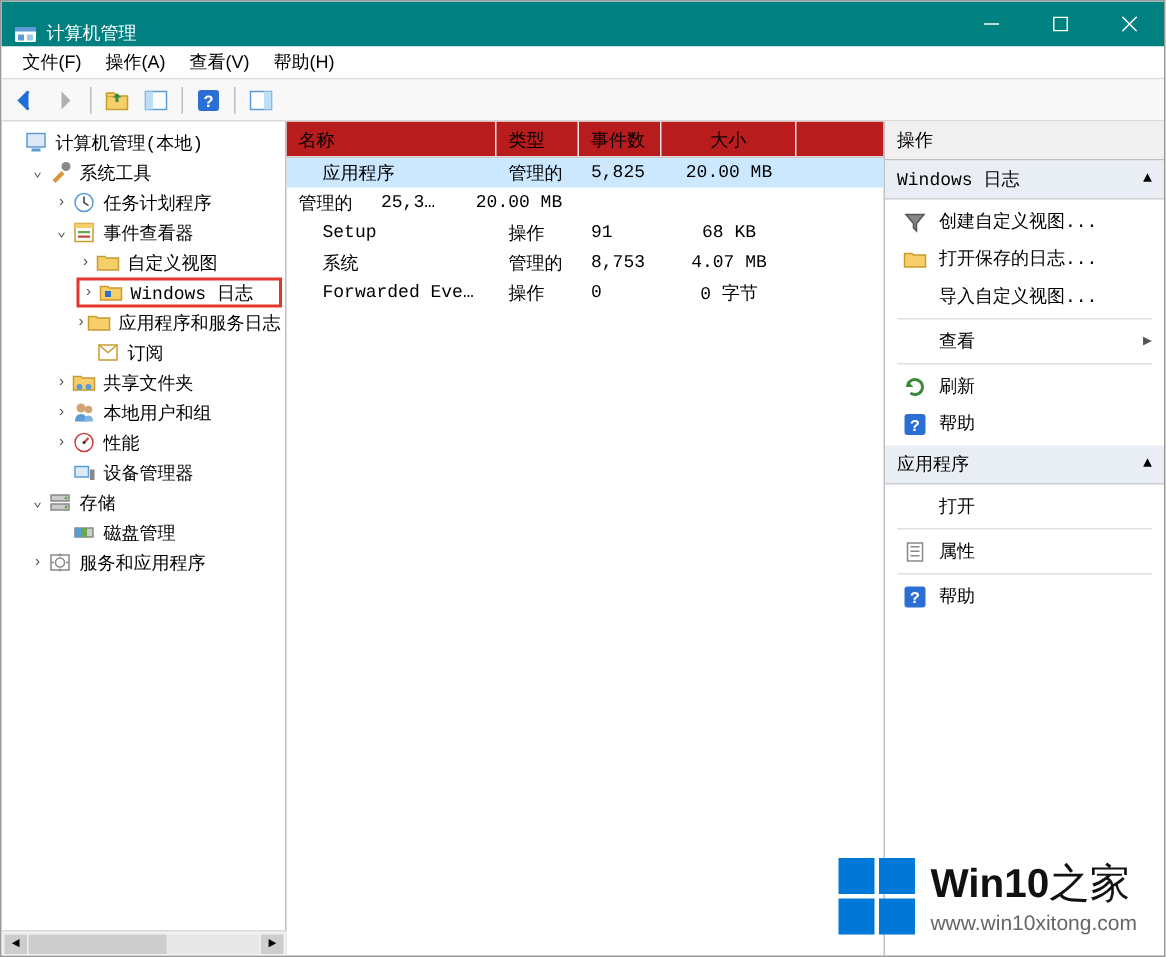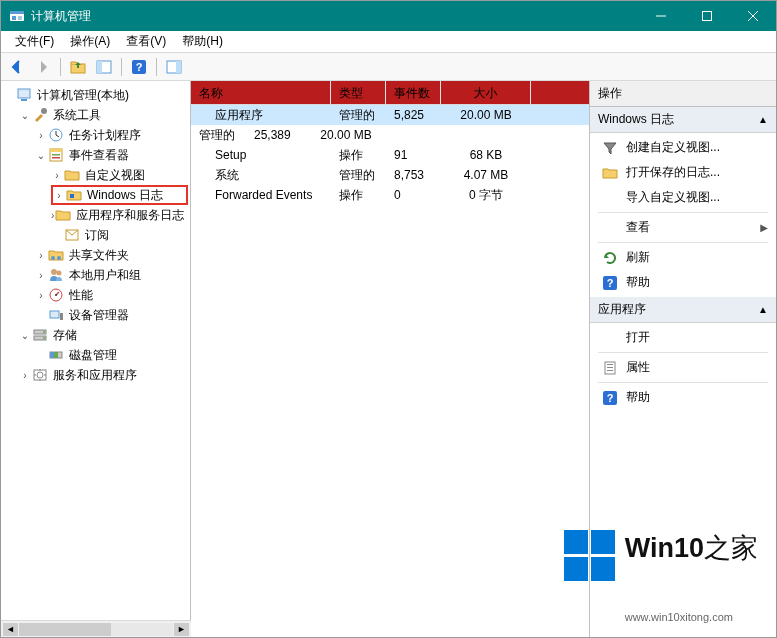--- a/index.html
+++ b/index.html
@@ -1,35 +1,35 @@
 <!DOCTYPE html>
 <html><head>
 <meta charset="utf-8">
 <style>
 * { box-sizing: border-box; margin: 0; padding: 0; }
 body { font-family: "Microsoft YaHei", "Segoe UI", sans-serif; font-size: 12px; background: #fff; color: #000; width: 777px; height: 638px; overflow: hidden; border: 1px solid #999; position: relative; }
 
 
-.titlebar { background: #008080; height: 30px; display: flex; align-items: center; padding-left: 8px; color: #fff; }
+.titlebar { background: #008080; height: 30px; display: flex; align-items: flex-end; padding-left: 8px; color: #fff; }
 .titlebar-icon { width: 16px; height: 16px; margin-right: 6px; }
 .titlebar-title { flex: 1; font-size: 12px; }
 .win-controls { display: flex; height: 100%; }
 .win-btn { width: 46px; display: flex; align-items: center; justify-content: center; color: #fff; }
 
 
 .menubar { height: 22px; display: flex; align-items: center; padding-left: 6px; background: #fff; border-bottom: 1px solid #d9d9d9; }
 .menuitem { padding: 2px 8px; }
 
 
 .toolbar { height: 28px; display: flex; align-items: center; padding: 2px 4px; background: #f8f8f8; border-bottom: 1px solid #d9d9d9; gap: 2px; }
 .toolbtn { width: 24px; height: 22px; display: flex; align-items: center; justify-content: center; border: 1px solid transparent; }
 .toolsep { width: 1px; height: 18px; background: #c0c0c0; margin: 0 3px; }
 
 
-.content { display: flex; height: calc(100% - 30px - 22px - 28px); }
+.content { display: flex; height: calc(100% - 30px - 22px - 28px); font-family: Liberation Mono, monospace; }
 .tree-pane { width: 190px; border-right: 1px solid #c0c0c0; overflow: auto; padding: 4px 2px; }
 .list-pane { flex: 1; display: flex; flex-direction: column; border-right: 1px solid #c0c0c0; overflow: hidden; }
 .action-pane { width: 186px; display: flex; flex-direction: column; }
 
 
 .tree { list-style: none; }
 .tree ul { list-style: none; padding-left: 16px; }
 .tree-row { display: flex; align-items: center; height: 20px; white-space: nowrap; padding-right: 4px; }
 .twisty { width: 12px; text-align: center; color: #555; font-size: 10px; display: inline-block; }
 .tree-icon { width: 16px; height: 16px; margin: 0 3px 0 1px; flex-shrink: 0; }
@@ -57,27 +57,27 @@
 .action-icon { width: 16px; height: 16px; flex-shrink: 0; }
 .action-arrow { margin-left: auto; font-size: 10px; color: #555; }
 
 
 .hscroll { height: 17px; background: #f0f0f0; border-top: 1px solid #d9d9d9; display:flex; align-items:center; justify-content:space-between; padding:0 2px;}
 .hscroll .arrow { width:15px; height:13px; background:#cdcdcd; display:flex; align-items:center; justify-content:center; font-size:9px;}
 .hscroll .track { flex:1; height:13px; margin:0 1px; background:#e8e8e8; position:relative;}
 .hscroll .thumb { position:absolute; left:0; width:60%; height:100%; background:#cdcdcd;}
 
 
-.watermark { position: absolute; right: 18px; bottom: 14px; display: flex; align-items: flex-start; gap: 10px; }
+.watermark { position: absolute; right: 18px; bottom: 14px; display: flex; align-items: flex-end; gap: 10px; }
 .watermark .logos { display: grid; grid-template-columns: 24px 24px; grid-template-rows: 24px 24px; gap: 3px; }
 .watermark .sq { background: #0078d7; }
 .watermark .txt { text-align: left; }
 .watermark .big { font-size: 27px; color: #111; font-weight: 300; }
 .watermark .big b { font-weight: 700; }
-.watermark .small { font-size: 11px; color: #666; margin-top: 45px; }
+.watermark .small { font-size: 14px; color: #666; }
 
 
 svg { display:block; }
 </style>
 </head>
 <body>
 
 <div class="titlebar">
   <svg class="titlebar-icon" viewBox="0 0 16 16">
       <rect x="1" y="3" width="14" height="10" fill="#fff" rx="1"></rect>

